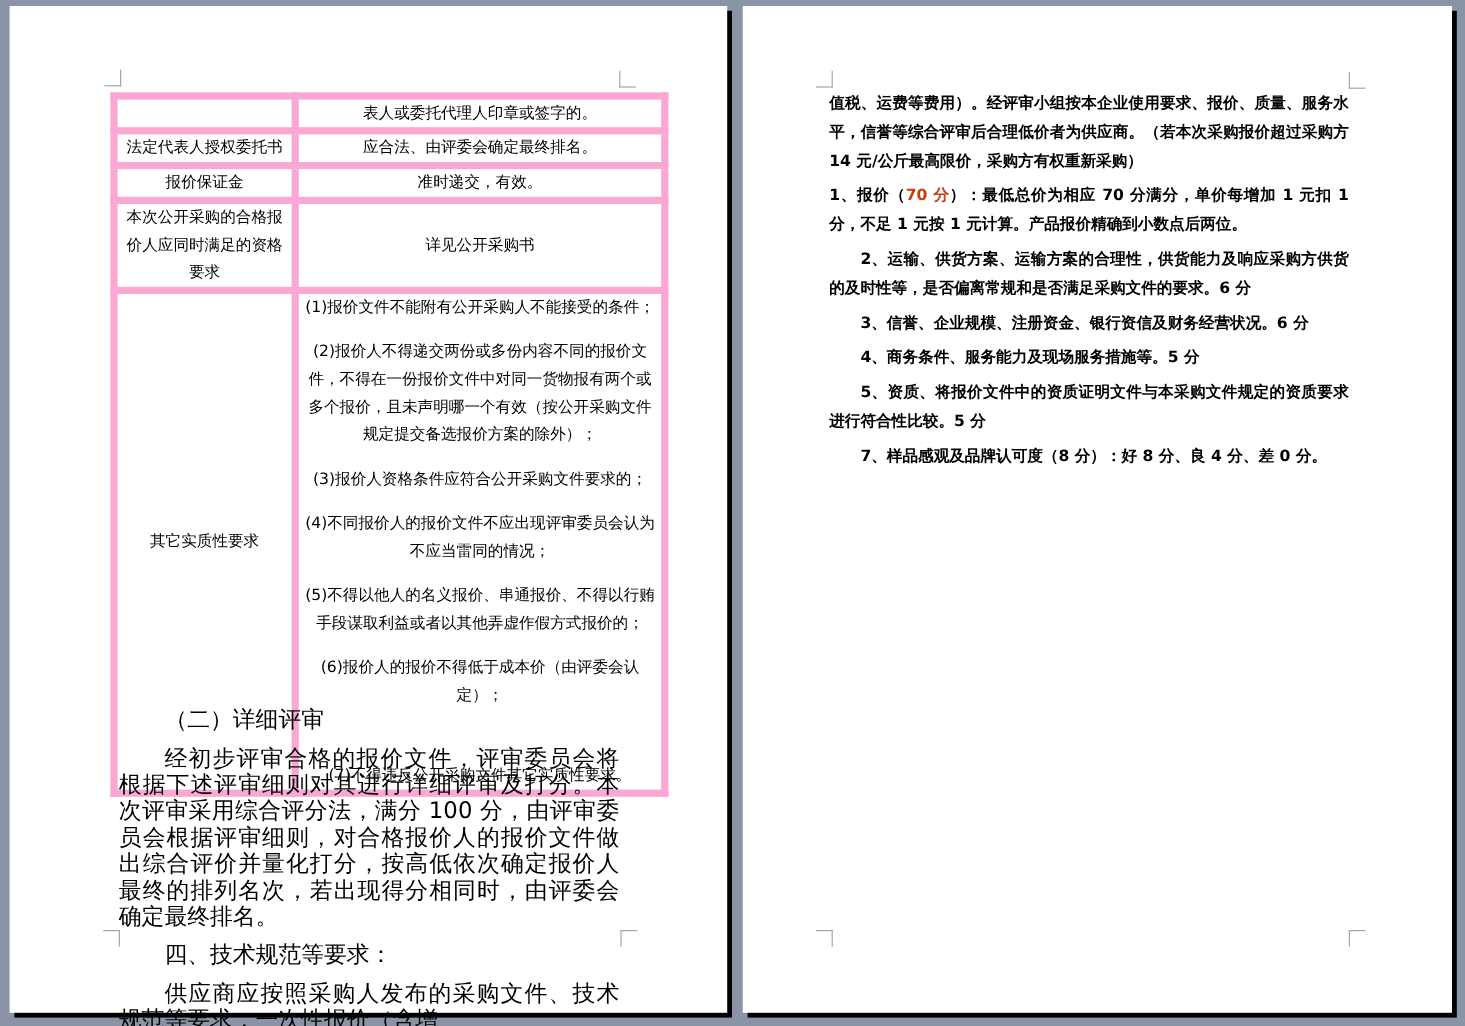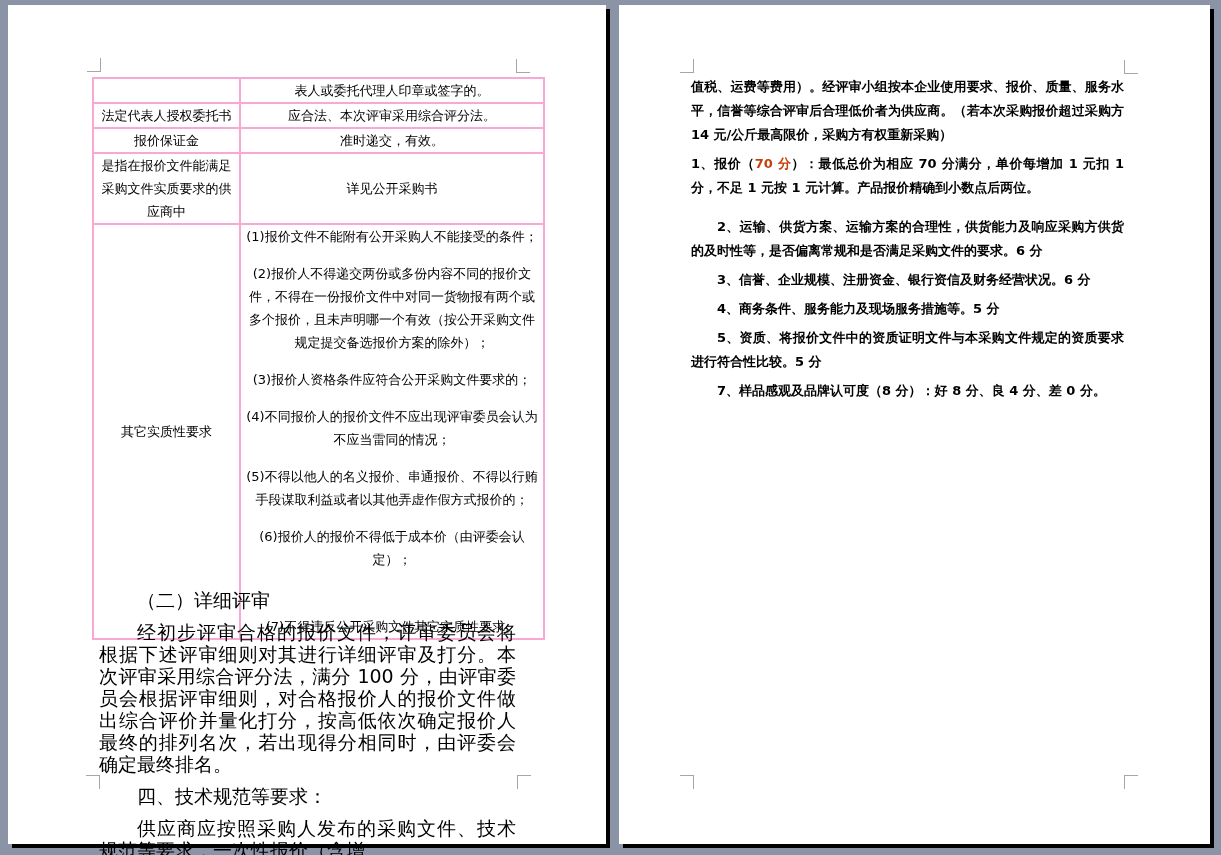--- a/index.html
+++ b/index.html
@@ -28,21 +28,21 @@
   .mark.bl{border-right-width:1px;border-top-width:1px;}
   .mark.br{border-left-width:1px;border-top-width:1px;}
 
   
   table.evtable{
     position:absolute;left:84px;top:72px;
     width:435px;
     border-collapse:collapse;table-layout:fixed;
   }
   table.evtable td{
-    border:2px solid #f9a8d4;
+    border:6px solid #f9a8d4;
     font-size:13px;line-height:23px;
     text-align:center;vertical-align:middle;
     padding:0 3px;
     overflow:hidden;
   }
   td.c1{width:139px;}
   td.c2{width:296px;}
   .titem{margin:0 0 14px 0;line-height:23px;}
   .titem:last-child{margin-bottom:0;margin-top:44px;}
   .items-cell{padding:4px 5px;vertical-align:middle;}
@@ -54,48 +54,48 @@
   }
   .p1text p{margin:0 0 10px 0;text-indent:2em;}
 
   
   .p2text{
     position:absolute;left:72px;top:70px;width:433px;
     font-size:13px;line-height:24px;text-align:justify;font-weight:bold;
   }
   .p2text p{margin:0 0 5px 0;}
   .p2text p.indent{text-indent:2em;}
-  .p2text p.gap-before{margin-top:15px;}
+  .p2text p.gap-before{margin-top:5px;}
   .red{color:#c2410c;}
 </style>
 </head>
 <body>
 
 <div id="page1" class="page">
   <div class="mark tl" style="left:79px;top:53px;"></div>
   <div class="mark tr" style="left:508px;top:54px;"></div>
   <div class="mark bl" style="left:78px;top:770px;"></div>
   <div class="mark br" style="left:509px;top:770px;"></div>
 
   <table class="evtable">
     <tbody>
         <tr style="height:23px;">
       <td class="c1"></td>
       <td class="c2">表人或委托代理人印章或签字的。</td>
     </tr>
     <tr style="height:24px;">
       <td class="c1">法定代表人授权委托书</td>
-      <td class="c2">应合法、本次评审采用综合评分法。</td>
+      <td class="c2">应合法、由评委会确定最终排名。</td>
     </tr>
-    <tr style="height:23px;">
+    <tr style="height:23px;font-family:Liberation Mono, monospace;">
       <td class="c1">报价保证金</td>
       <td class="c2">准时递交，有效。</td>
     </tr>
     <tr style="height:71px;">
-      <td class="c1">是指在报价文件能满足采购文件实质要求的供应商中</td>
+      <td class="c1">本次公开采购的合格报价人应同时满足的资格要求</td>
       <td class="c2">详见公开采购书</td>
     </tr>
     <tr style="height:368px;">
       <td class="c1">其它实质性要求</td>
       <td class="c2 items-cell">
         <div class="titem">(1)报价文件不能附有公开采购人不能接受的条件；</div>
         <div class="titem">(2)报价人不得递交两份或多份内容不同的报价文件，不得在一份报价文件中对同一货物报有两个或多个报价，且未声明哪一个有效（按公开采购文件规定提交备选报价方案的除外）；</div>
         <div class="titem">(3)报价人资格条件应符合公开采购文件要求的；</div>
         <div class="titem">(4)不同报价人的报价文件不应出现评审委员会认为不应当雷同的情况；</div>
         <div class="titem">(5)不得以他人的名义报价、串通报价、不得以行贿手段谋取利益或者以其他弄虚作假方式报价的；</div>

